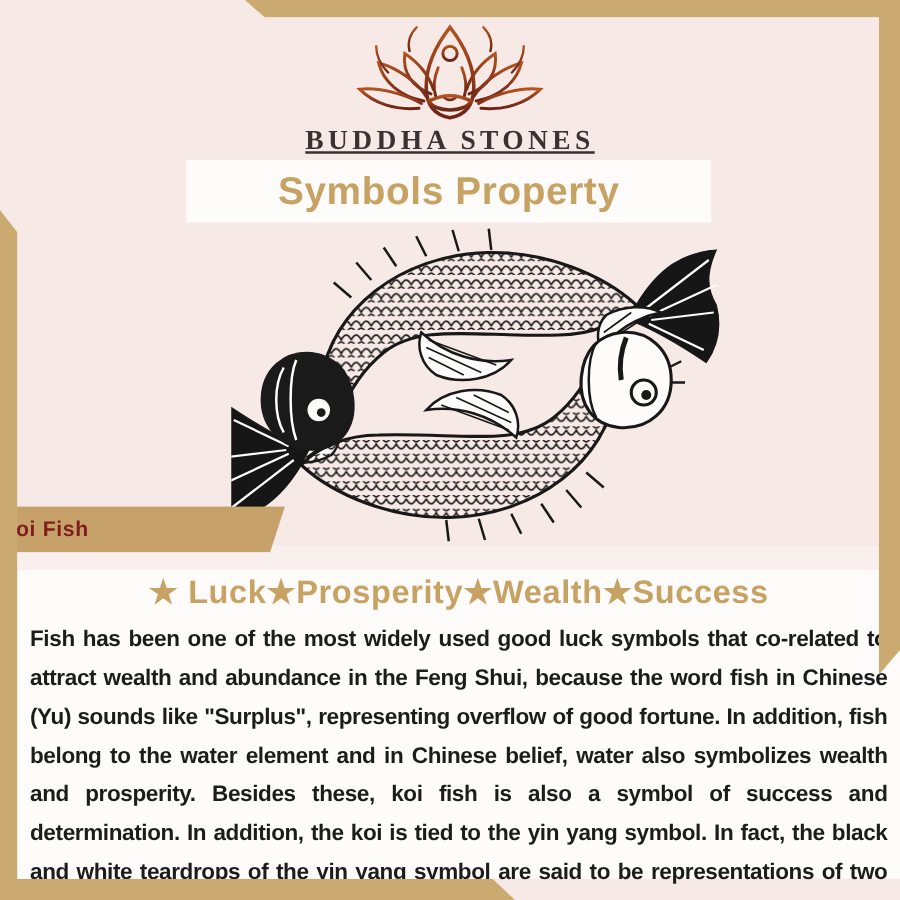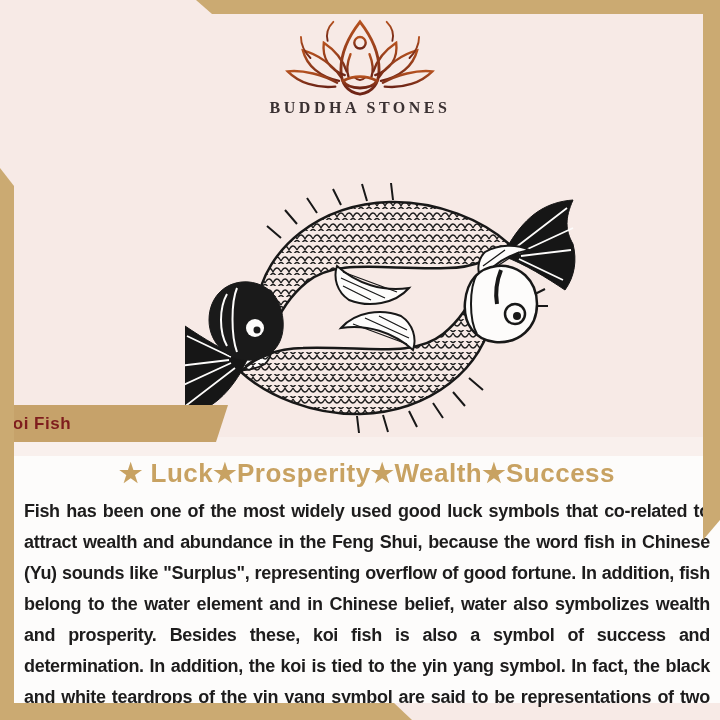--- a/index.html
+++ b/index.html
@@ -14,22 +14,22 @@
     clip-path:polygon(196px 0,100% 0,100% 100%,212px 100%);}
   .frame-right{right:0;top:0;width:17px;height:540px;
     clip-path:polygon(0 0,100% 0,100% calc(100% - 20px),0 100%);}
   .frame-left{left:0;top:168px;width:14px;height:552px;
     clip-path:polygon(0 0,100% 18px,100% 100%,0 100%);}
   .frame-bottom{left:0;bottom:0;width:412px;height:17px;
     clip-path:polygon(0 0,calc(100% - 18px) 0,100% 100%,0 100%);}
   
   .logo{position:absolute;left:282px;top:18px;width:156px;height:80px;z-index:2;}
   .brand{position:absolute;left:0;top:99px;width:720px;text-align:center;
-    font-family:"Liberation Serif",serif;font-size:16px;font-weight:600;
-    letter-spacing:3.5px;color:var(--brand-text,#3a3132);z-index:2;}
+    font-family:"Liberation Serif",serif;font-size:22px;font-weight:600;
+    letter-spacing:3.5px;color:var(--brand-text,#3a3132);z-index:2;text-decoration:underline;}
   
   .title-box{position:absolute;left:149px;top:128px;width:420px;height:50px;
     background:var(--white-box,#fdfcfb);display:flex;align-items:center;justify-content:center;z-index:3;}
   .title-box span{font-size:31px;font-weight:bold;color:var(--gold-text,#c8a262);letter-spacing:0.5px;}
   
   .koi{position:absolute;left:185px;top:176px;width:400px;height:290px;z-index:2;}
   
   .strip{position:absolute;left:0;top:437px;width:720px;height:19px;
     background:rgba(255,255,255,0.30);z-index:1;}
   
@@ -81,20 +81,23 @@
 
       <path d="M54,72 C34,74 16,68 4,56 C20,54 42,60 56,68" stroke-width="2.5"></path>
       <path d="M106,72 C126,74 144,68 156,56 C140,54 118,60 104,68" stroke-width="2.5"></path>
 
       <path d="M46,24 C44,16 46,10 52,4 M114,24 C116,16 114,10 108,4" stroke-width="2"></path>
       <path d="M28,42 C22,36 18,28 18,20 M132,42 C138,36 142,28 142,20" stroke-width="2"></path>
     </g>
   </svg>
   <div class="brand">BUDDHA STONES</div>
 
+  <div class="title-box">
+    <span>Symbols Property</span>
+  </div>
 
   <svg class="koi" viewBox="0 0 400 290">
     <defs>
       <pattern id="sc" width="16" height="11" patternUnits="userSpaceOnUse">
         <path d="M0 8 q4 -8 8 0 q4 -8 8 0" fill="none" stroke="#1b1b1b" stroke-width="1.3"></path>
         <path d="M-4 13.5 q4 -8 8 0 M4 13.5 q4 -8 8 0 q4 -8 8 0" fill="none" stroke="#1b1b1b" stroke-width="1.3"></path>
       </pattern>
     </defs>
 
     <g id="koi-body">

